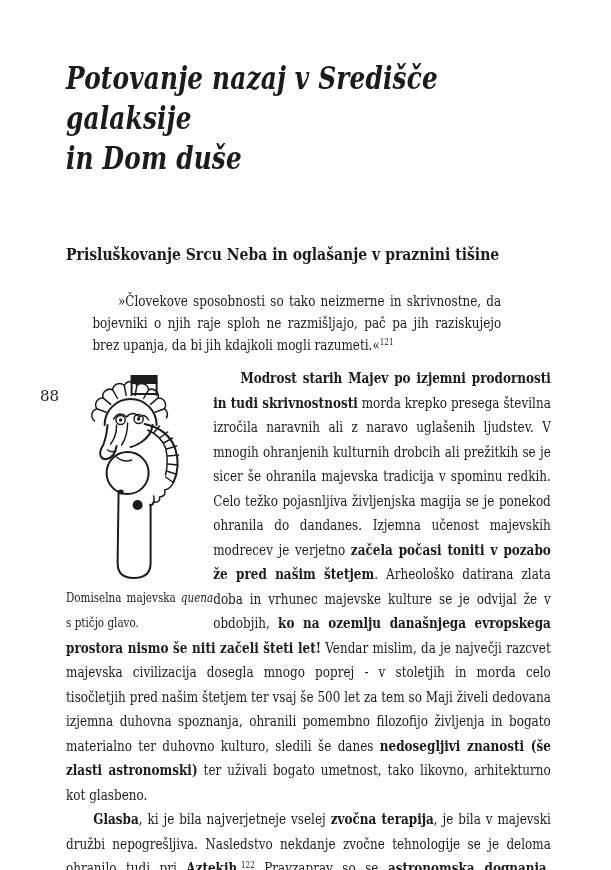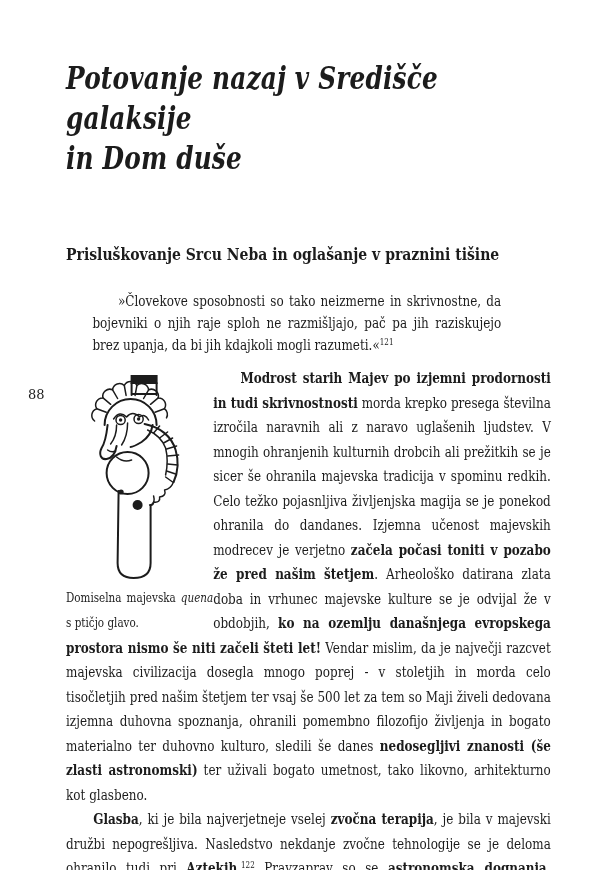--- a/index.html
+++ b/index.html
@@ -1,21 +1,21 @@
 <!DOCTYPE html>
 <html lang="sl"><head>
 <meta charset="utf-8">
 <style>
   html,body{margin:0;padding:0;background:#e8e8e8;}
   .page{
     position:relative;width:611px;height:870px;margin:0 auto;
     background:#ffffff;color:#1c1c1c;overflow:hidden;
     font-family:"DejaVu Serif","Liberation Serif",serif;
   }
-  .pagenum{position:absolute;left:28px;top:387px;font-size:13px;}
+  .pagenum{position:absolute;left:40px;top:387px;font-size:15px;}
   .content{
     position:absolute;left:66px;top:0;width:606px;padding-top:58px;
     transform:scaleX(0.8);transform-origin:0 0;
   }
   .title{
     margin:0;font-size:31px;line-height:40px;font-weight:bold;font-style:italic;
     white-space:pre-line;letter-spacing:0.2px;
   }
   .heading{margin:64px 0 0 0;font-size:17.5px;line-height:24px;font-weight:bold;}
   .quote{

